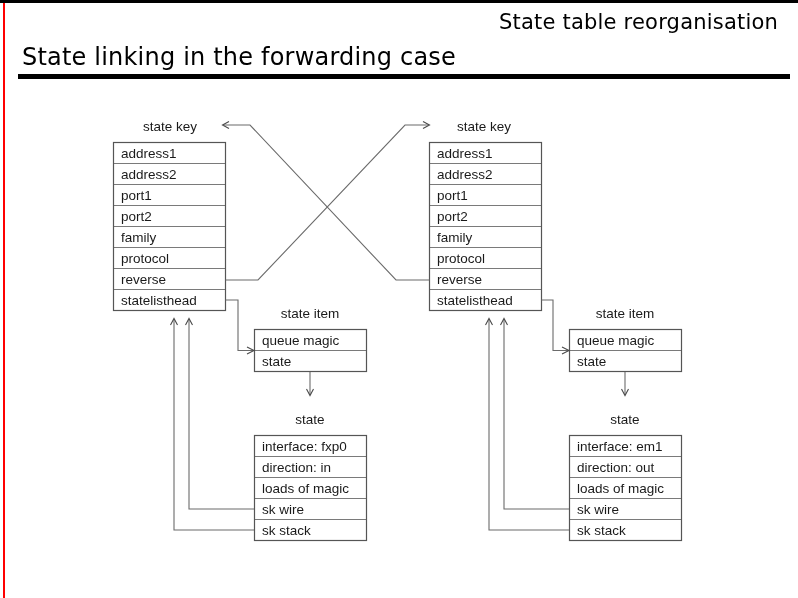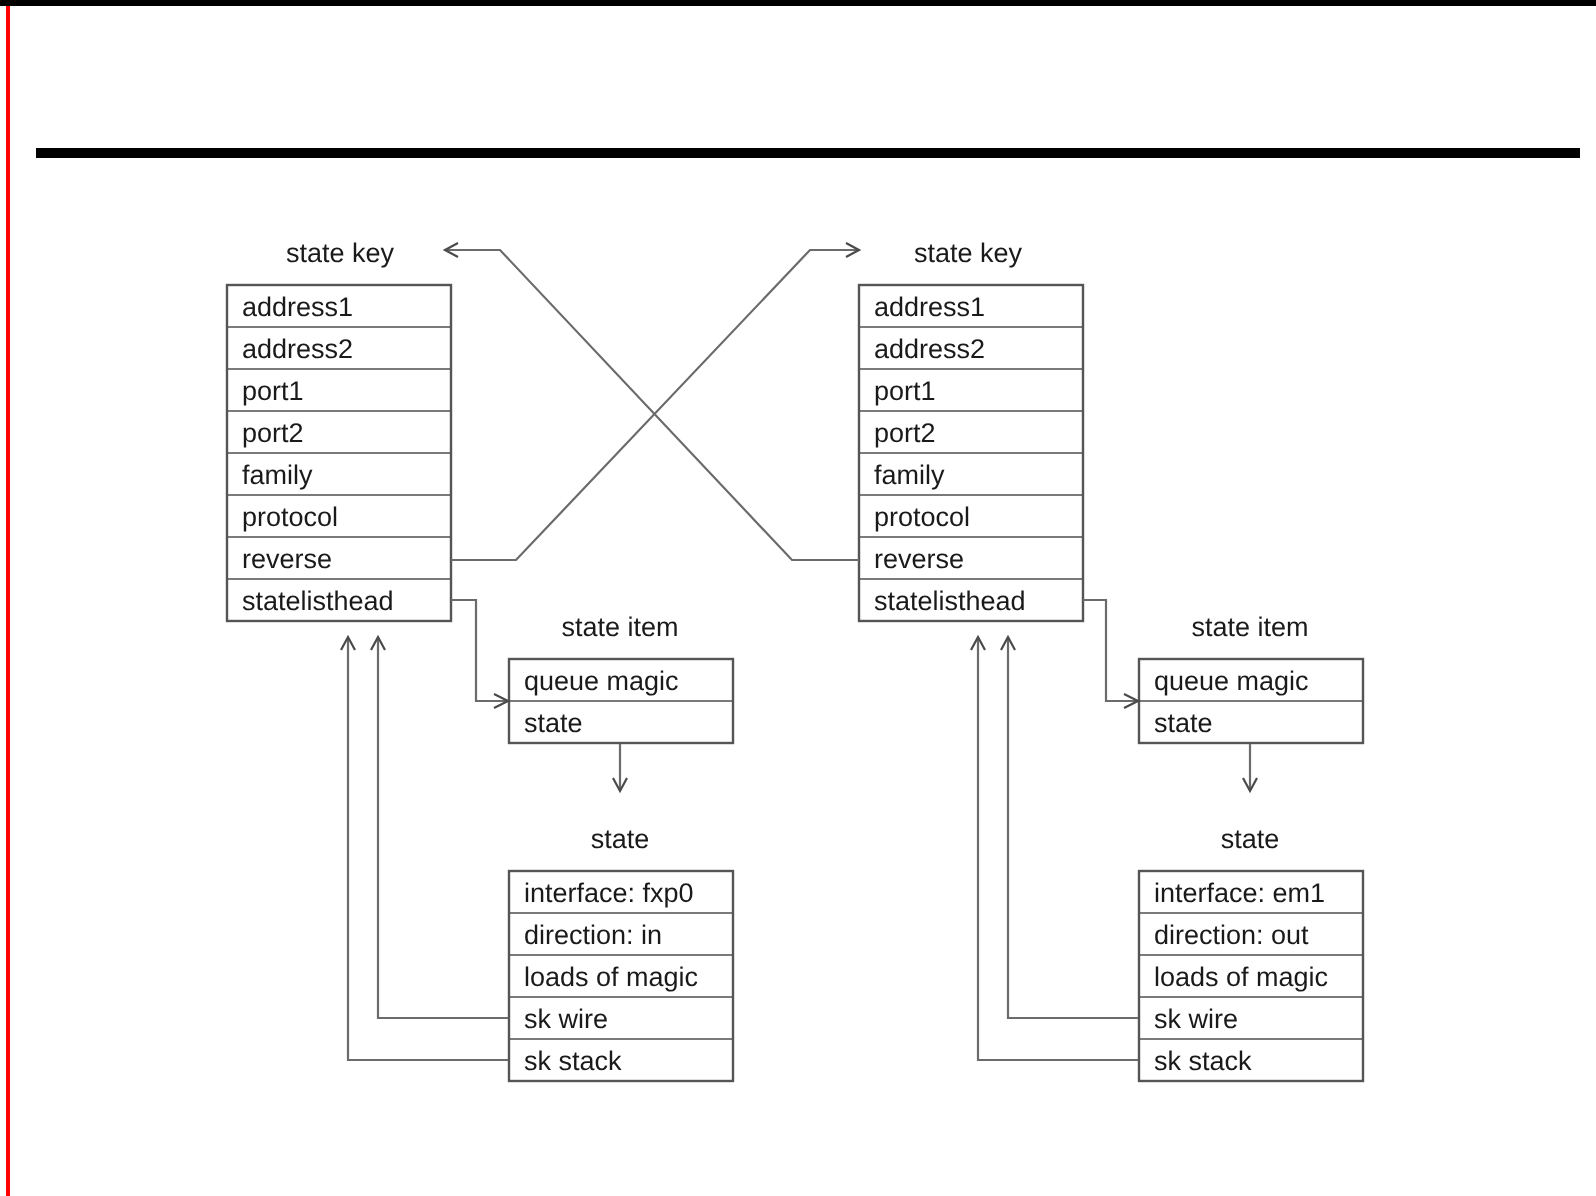--- a/index.html
+++ b/index.html
@@ -94,21 +94,23 @@
     stroke-width: 1.1;
   }
 </style>
 </head>
 <body>
 
 <div id="slide">
 
   <div id="red-rule"></div>
 
-
+  <div id="header-label">State table reorganisation</div>
+
+  <div id="slide-title">State linking in the forwarding case</div>
 
   <div id="title-underline"></div>
 
   <svg id="diagram" viewBox="0 0 798 598">
 
     <g>
       <text class="box-caption" x="170" y="128">state key</text>
       <rect class="box-rect" x="113.5" y="139.5" width="112" height="21"></rect>
       <rect class="box-rect" x="113.5" y="160.5" width="112" height="21"></rect>
       <rect class="box-rect" x="113.5" y="181.5" width="112" height="21"></rect>

